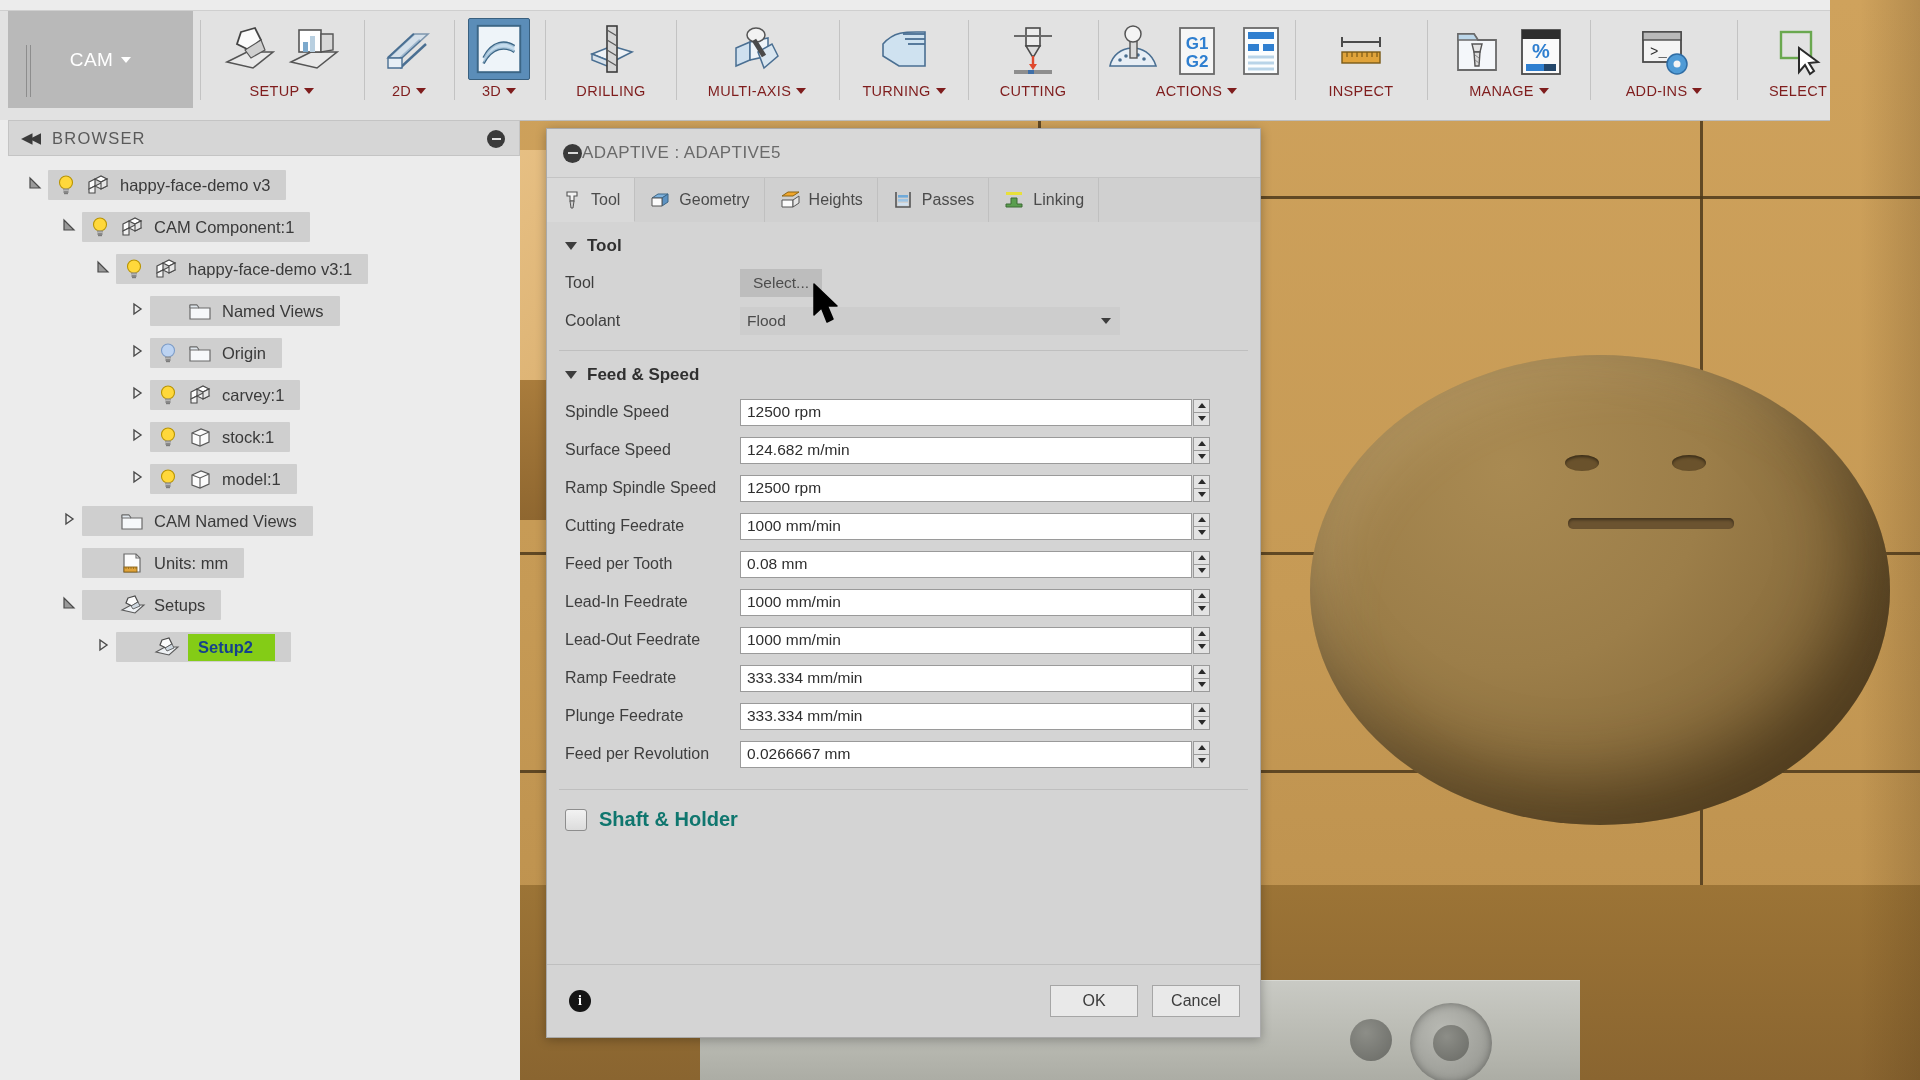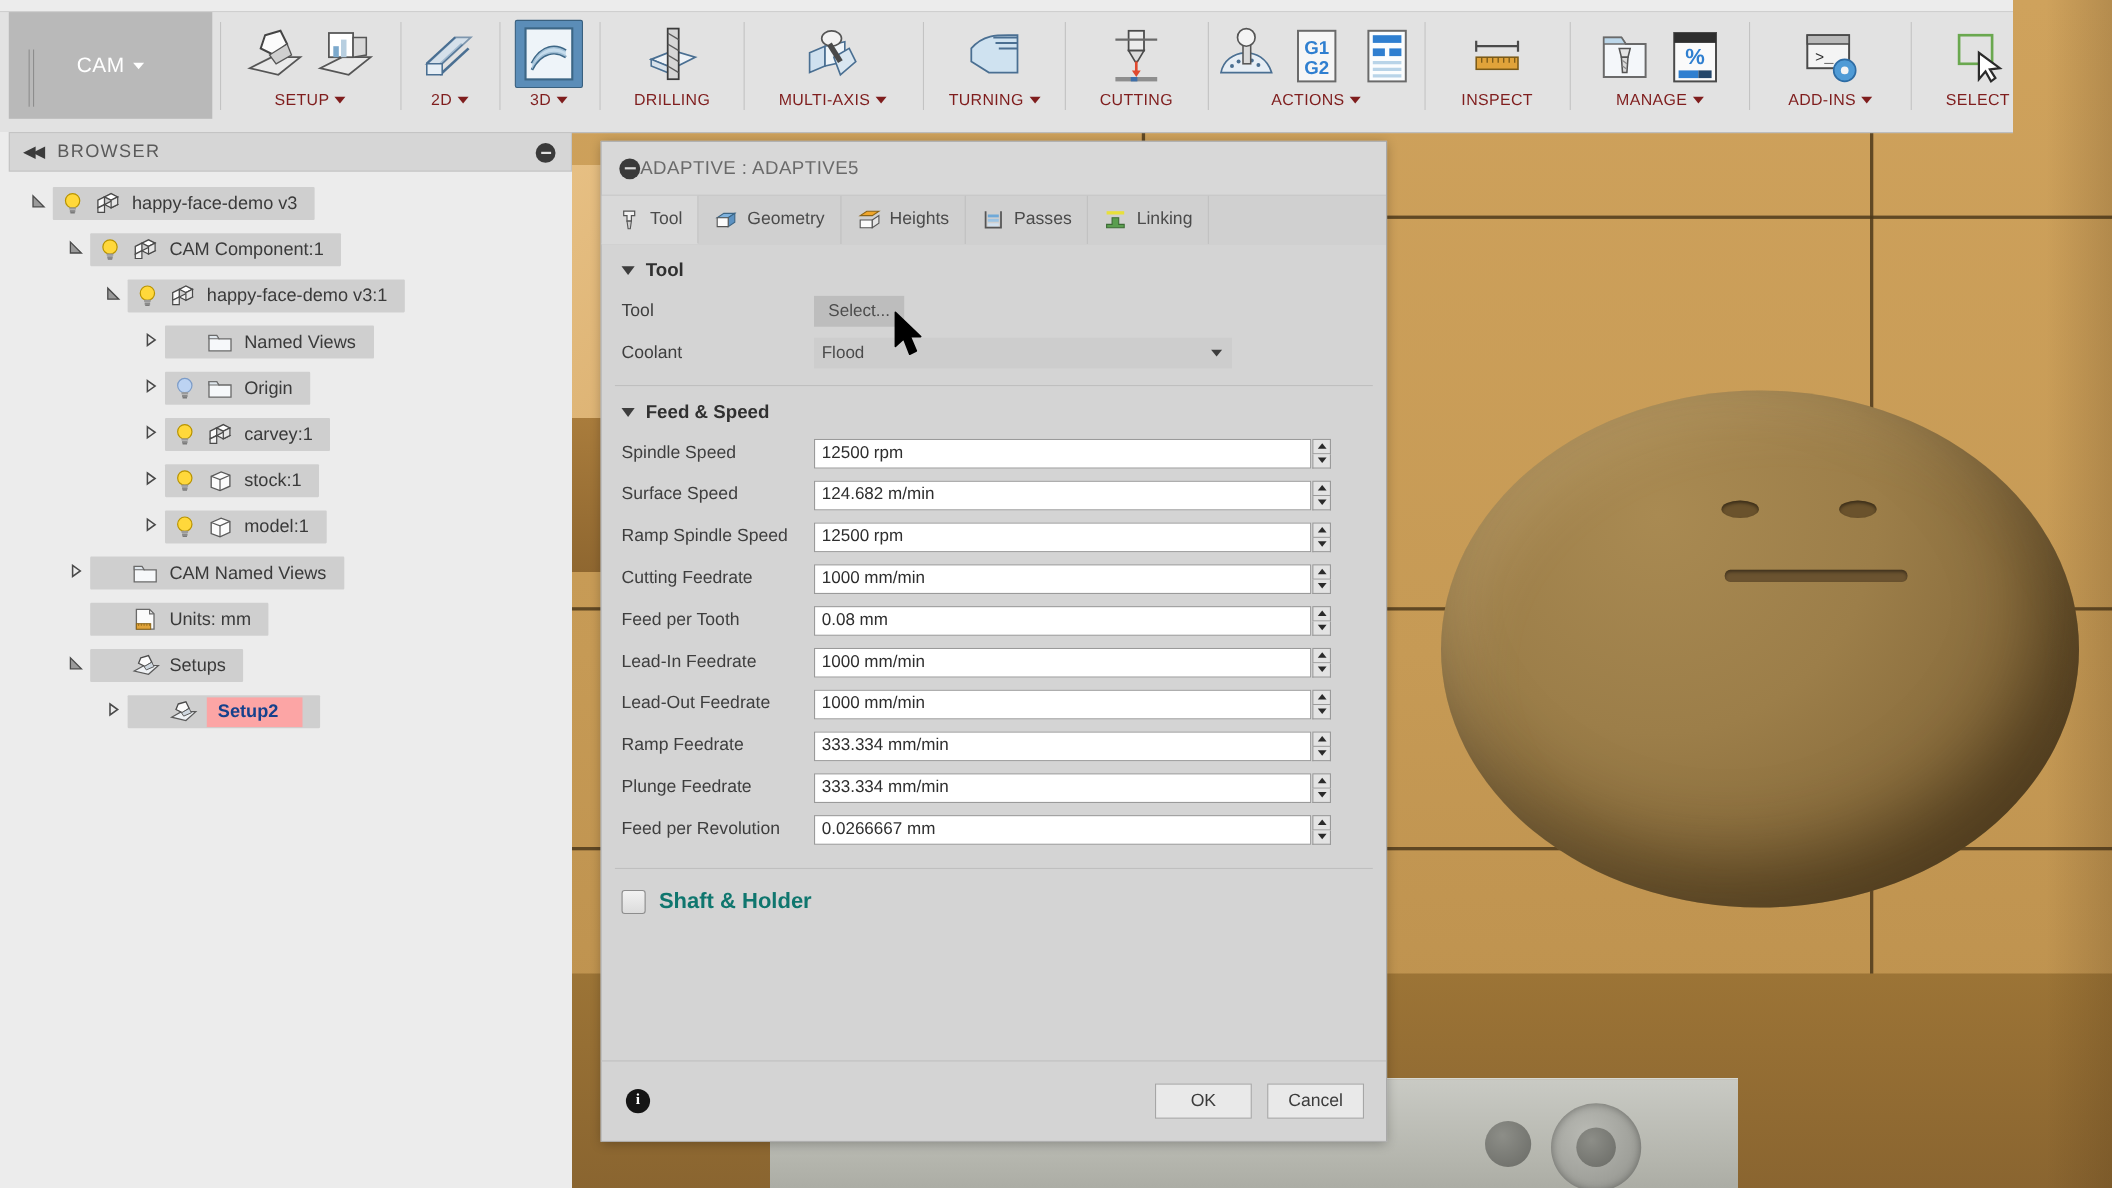--- a/index.html
+++ b/index.html
@@ -74,21 +74,21 @@
   .collapse-ic{color:#3b3b3b;font-size:15px;letter-spacing:-3px;}
   .minus-badge{position:absolute;right:14px;top:9px;width:18px;height:18px;border-radius:50%;
       background:#3a3a3a;display:flex;align-items:center;justify-content:center;}
   .minus-badge i{width:9px;height:2.5px;background:#e2e2e2;display:block;}
   .tree{position:absolute;left:0;top:44px;width:520px;}
   .trow{height:42px;display:flex;align-items:center;}
   .twist{width:26px;text-align:center;flex:none;}
   .chip{display:inline-flex;align-items:center;gap:10px;background:#cfcfcf;
       padding:4px 16px 4px 8px;border-radius:1px;height:30px;box-sizing:border-box;}
   .tlabel{font-size:16.5px;color:#3a3a3a;white-space:nowrap;}
-  .tlabel.selected{background:#fca5a5;color:#15418c;font-weight:bold;padding:4px 22px 4px 10px;}
+  .tlabel.selected{background:#84cc16;color:#15418c;font-weight:bold;padding:4px 22px 4px 10px;}
   .bulb{width:20px;height:22px;flex:none;}
   .icn{width:24px;height:22px;flex:none;}
 
   
   .dialog{position:absolute;left:546px;top:128px;width:713px;height:908px;background:#d4d4d4;
       border:1px solid #a9a9a9;box-shadow:0 2px 10px rgba(0,0,0,.28);}
   .dlg-title{height:48px;display:flex;align-items:center;padding-left:16px;
       background:#d8d8d8;border-bottom:1px solid #c4c4c4;}
   .dlg-title .minus-badge2{width:19px;height:19px;border-radius:50%;background:#3a3a3a;
       display:flex;align-items:center;justify-content:center;flex:none;}

